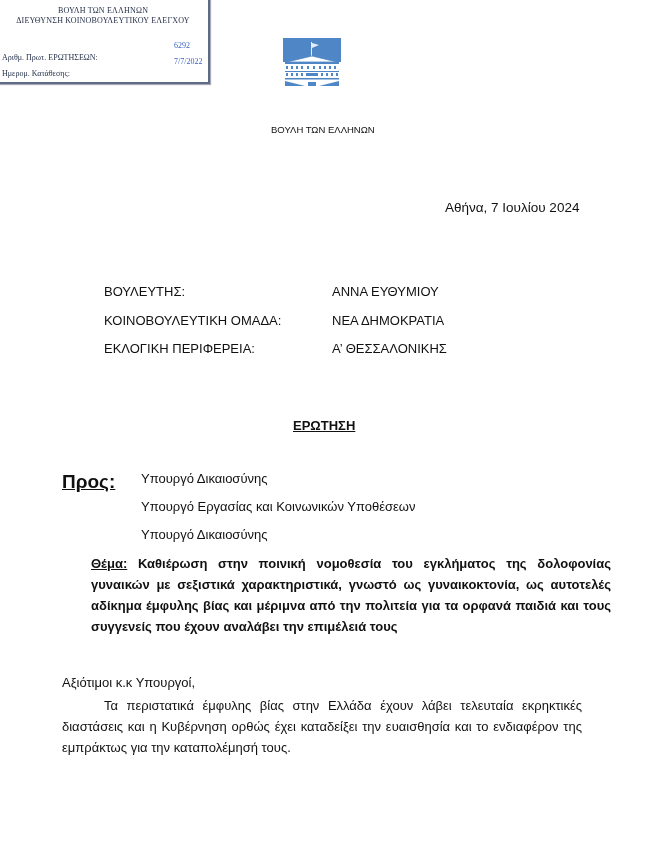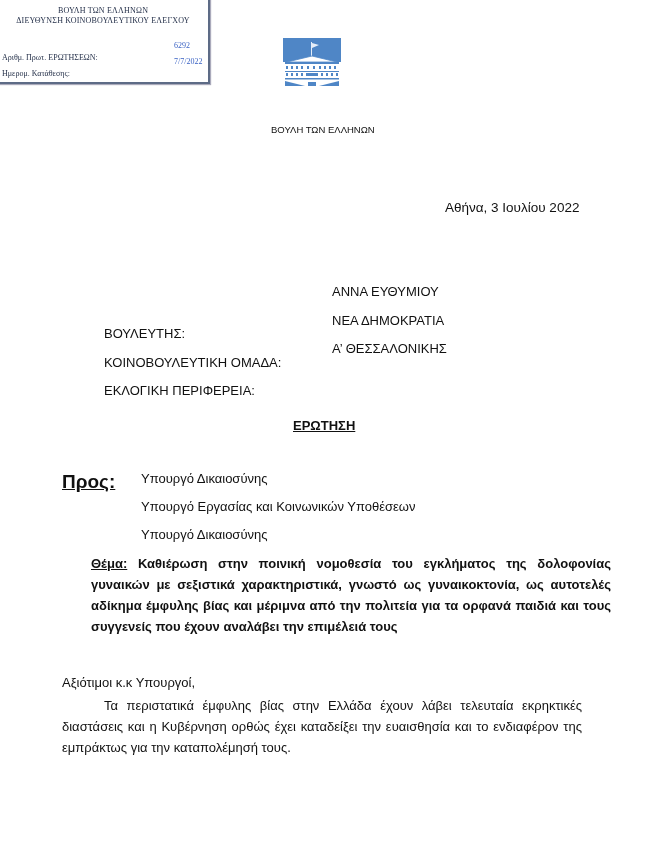--- a/index.html
+++ b/index.html
@@ -20,21 +20,21 @@
   .stamp .row .val { position: absolute; left: 172px; color: #3b63c4; }
   .stamp .r1 { top: 43px; }
   .stamp .r2 { top: 59px; }
 
   .logo { position: absolute; left: 283px; top: 38px; width: 58px; height: 50px; }
 
   .txt { position: absolute; font-size: 12.5px; white-space: nowrap; }
   .org { left: 271px; top: 124px; font-size: 9.5px; }
   .date { left: 445px; top: 200px; font-size: 13.5px; }
 
-  .info-label { left: 104px; font-size: 13px; margin-top: 42px; }
+  .info-label { left: 104px; font-size: 13px; }
   .info-val { left: 332px; font-size: 13px; }
   .r-a { top: 284px; } .r-b { top: 313px; } .r-c { top: 341px; }
 
   .question-title { left: 293px; top: 418px; font-weight: bold; text-decoration: underline; font-size: 13px; }
 
   .to-label { left: 62px; top: 471px; font-weight: bold; text-decoration: underline; font-size: 19px; }
   .to-item { left: 141px; font-size: 13px; }
   .t1 { top: 471px; } .t2 { top: 499px; } .t3 { top: 527px; }
 
   .subject {
@@ -95,21 +95,21 @@
         <rect x="53" y="35" width="2" height="3"></rect>
       <rect x="2" y="40" width="54" height="1.5"></rect>
       <path d="M2 43 L22 48 L2 48 Z"></path>
       <path d="M56 43 L36 48 L56 48 Z"></path>
       <rect x="25" y="44" width="8" height="4"></rect>
     </g>
   </svg>
 </div>
 
 <div class="txt org">ΒΟΥΛΗ ΤΩΝ ΕΛΛΗΝΩΝ</div>
-<div class="txt date">Αθήνα, 3 Ιουλίου 2022</div>
+<div class="txt date">Αθήνα, 7 Ιουλίου 2024</div>
 
 <div class="txt info-label r-a">ΒΟΥΛΕΥΤΗΣ:</div>
 <div class="txt info-val r-a">ΑΝΝΑ ΕΥΘΥΜΙΟΥ</div>
 <div class="txt info-label r-b">ΚΟΙΝΟΒΟΥΛΕΥΤΙΚΗ ΟΜΑΔΑ:</div>
 <div class="txt info-val r-b">ΝΕΑ ΔΗΜΟΚΡΑΤΙΑ</div>
 <div class="txt info-label r-c">ΕΚΛΟΓΙΚΗ ΠΕΡΙΦΕΡΕΙΑ:</div>
 <div class="txt info-val r-c">Α’ ΘΕΣΣΑΛΟΝΙΚΗΣ</div>
 
 <div class="txt question-title">ΕΡΩΤΗΣΗ</div>
 

